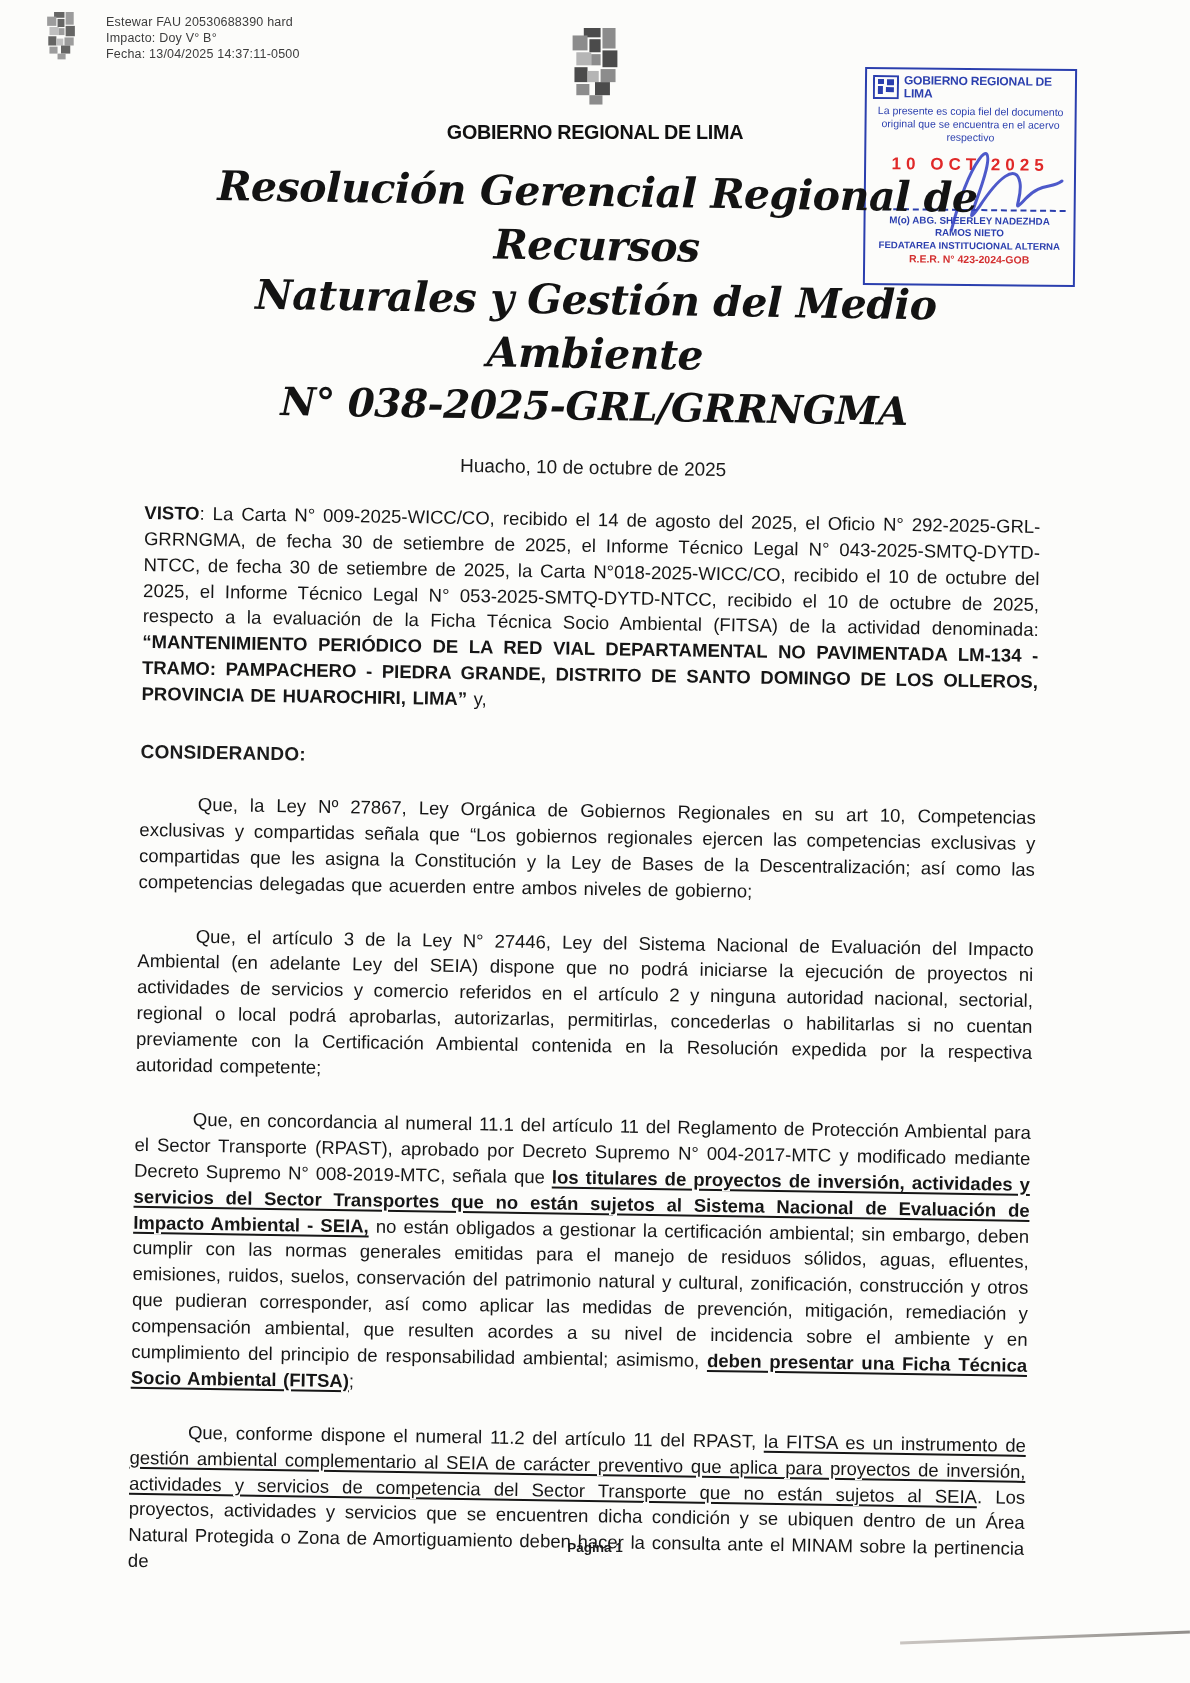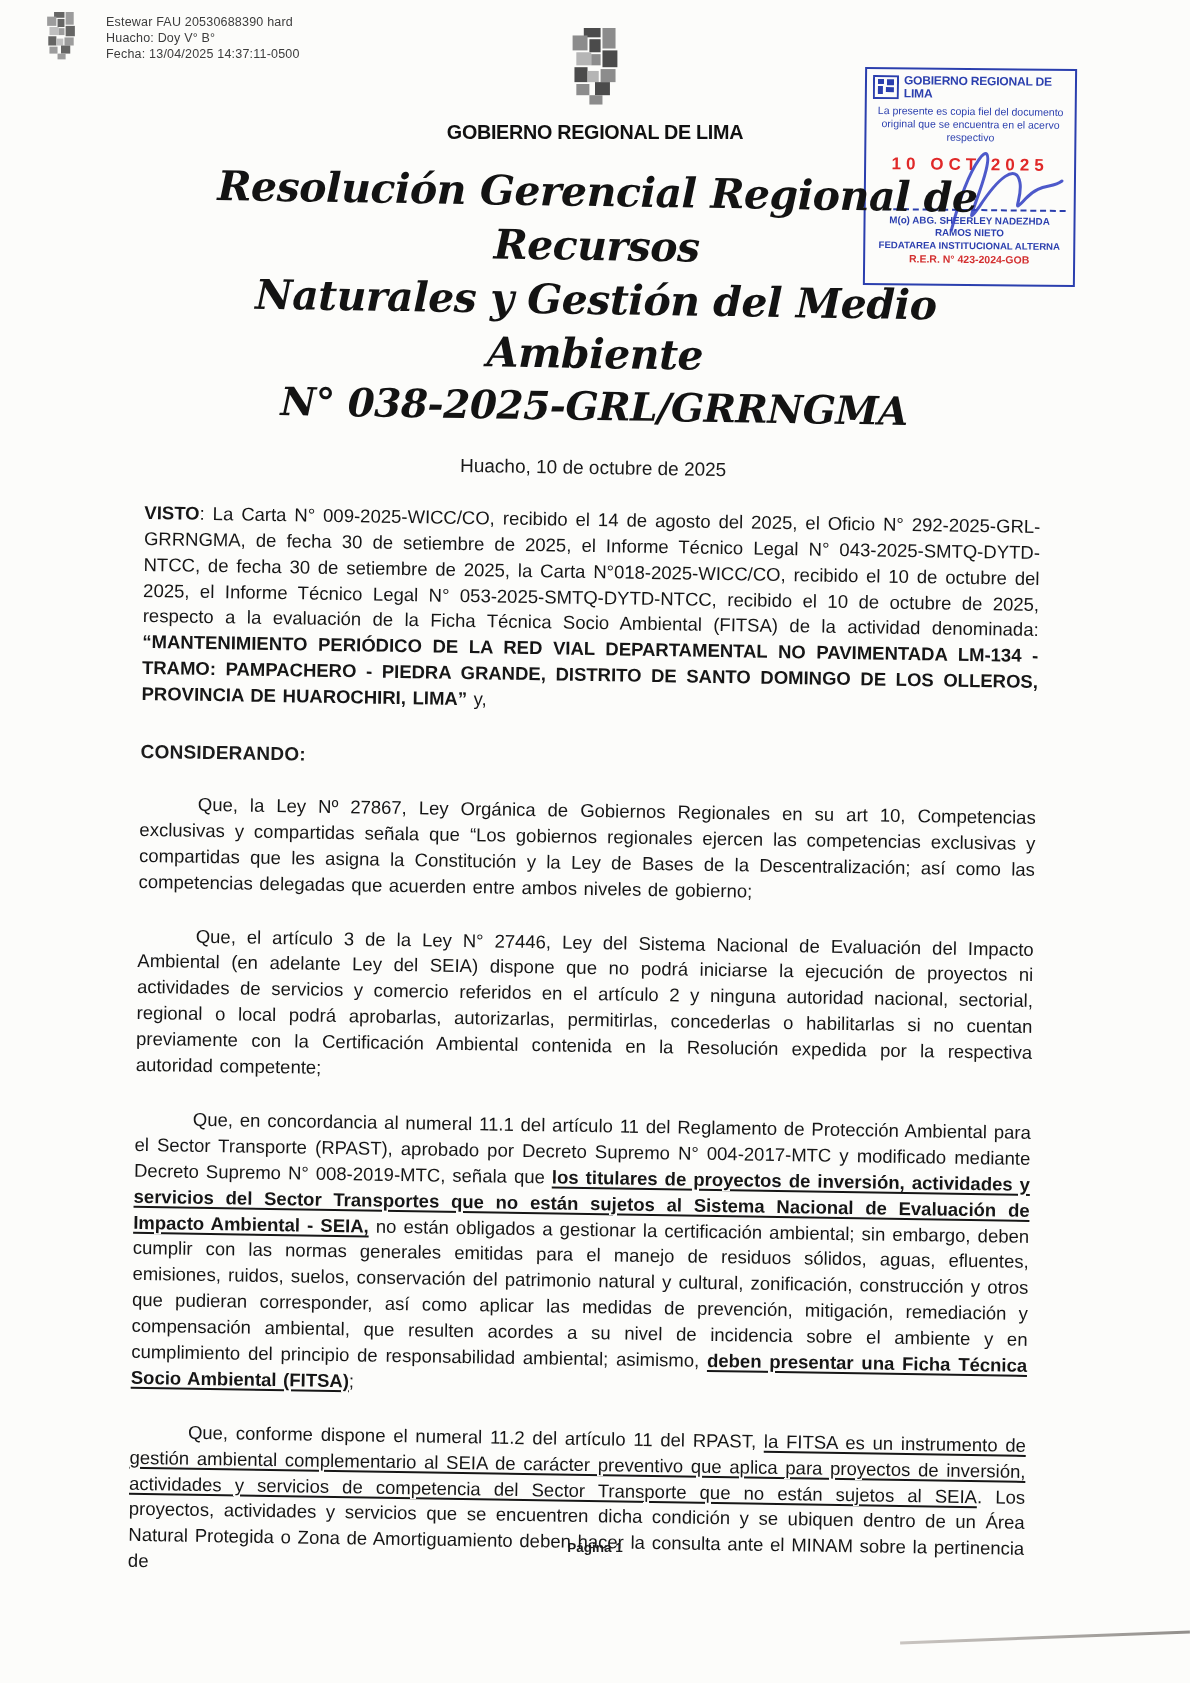--- a/index.html
+++ b/index.html
@@ -106,21 +106,21 @@
         <rect x="28" y="42" width="14" height="16" fill="#4b4b4b"></rect>
       <rect x="42" y="46" width="12" height="12" fill="#b5b5b5"></rect>
         <rect x="56" y="44" width="16" height="14" fill="#8c8c8c"></rect>
       <rect x="50" y="58" width="16" height="14" fill="#4b4b4b"></rect>
         <rect x="30" y="60" width="14" height="12" fill="#8c8c8c"></rect>
       <rect x="44" y="72" width="14" height="10" fill="#8c8c8c"></rect>
     </g>
   </svg>
   <div class="sig-text">
     <div>Estewar FAU 20530688390 hard</div>
-    <div>Huacho: Doy V° B°</div>
+    <div>Impacto: Doy V° B°</div>
     <div>Fecha: 13/04/2025 14:37:11-0500</div>
   </div>
 </div>
 
 <div class="center-header">
   <svg class="center-logo" viewBox="0 0 100 90" xmlns="http://www.w3.org/2000/svg">
     <g>
       <rect x="38" y="0" width="18" height="10" fill="#4b4b4b"></rect>
         <rect x="58" y="0" width="14" height="22" fill="#8c8c8c"></rect>
       <rect x="26" y="8" width="16" height="16" fill="#8c8c8c"></rect>

